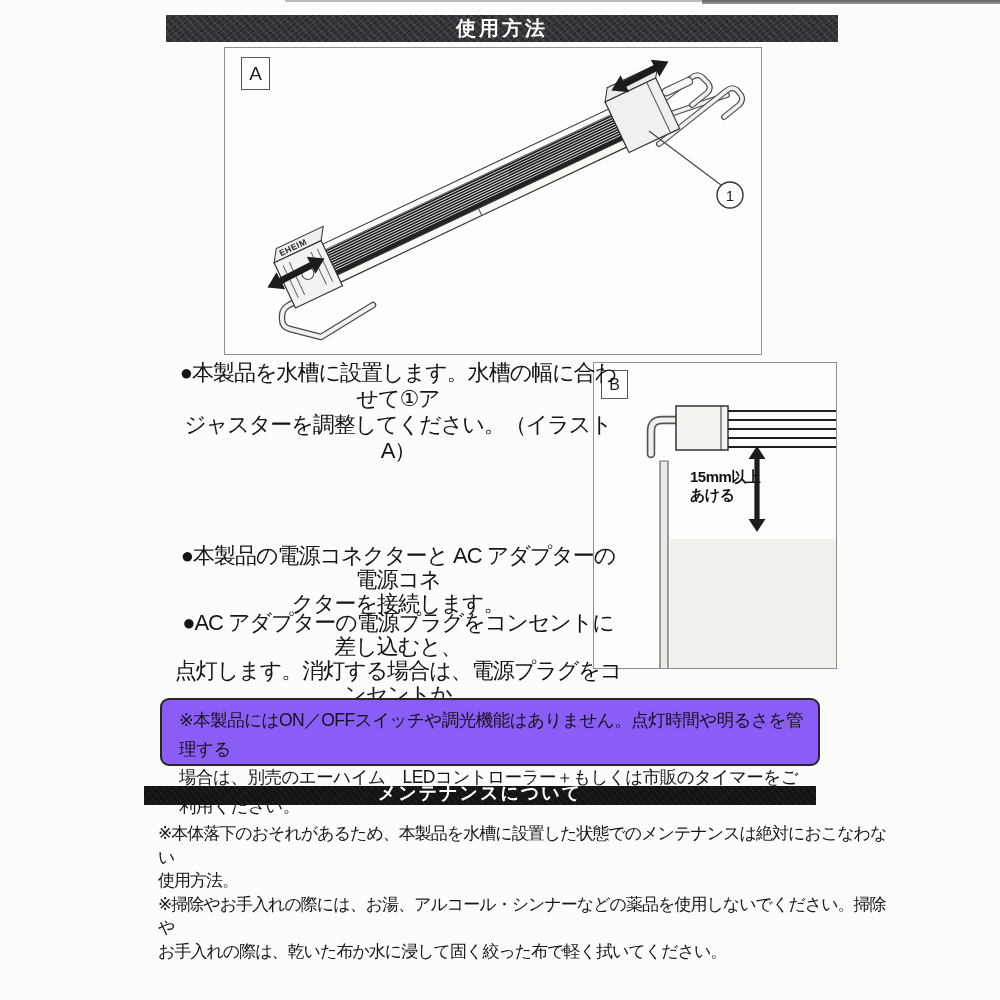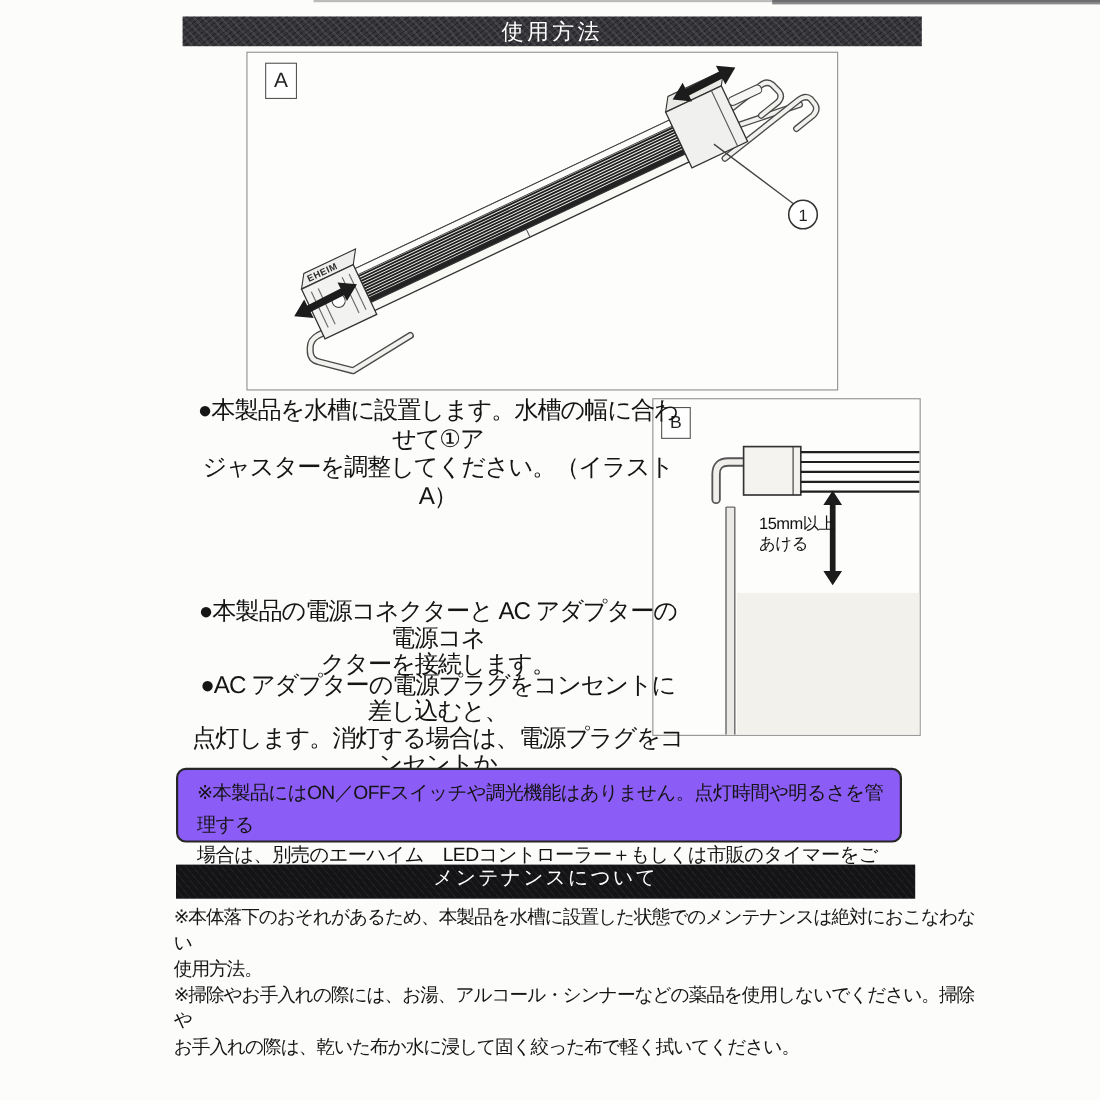--- a/index.html
+++ b/index.html
@@ -13,33 +13,33 @@
   .page{
     position:relative;width:1000px;height:1000px;
     background:#fcfcfb;overflow:hidden;
   }
   
   .scan-line-1{position:absolute;left:285px;top:0;width:715px;height:2px;background:rgba(90,90,95,.40);}
   .scan-line-2{position:absolute;left:702px;top:0;width:298px;height:4px;background:rgba(45,45,50,.55);}
 
   
   .bar{
-    position:absolute;display:flex;align-items:flex-start;justify-content:center;
-    color:#ffffff;font-weight:normal;
+    position:absolute;display:flex;align-items:flex-end;justify-content:center;
+    color:#ffffff;font-weight:bold;
   }
   .bar-usage{
     left:166px;top:15px;width:672px;height:27px;
     background-color:#35353a;
     background-image:
       repeating-linear-gradient(47deg, rgba(255,255,255,.08) 0 2px, transparent 2px 6px),
       repeating-linear-gradient(-38deg, rgba(0,0,0,.30) 0 1px, transparent 1px 4px);
     font-size:20px;letter-spacing:3px;
   }
   .bar-maintenance{
-    left:160px;top:786px;width:672px;height:31px;
+    left:144px;top:786px;width:672px;height:19px;
     background-color:#141416;
     background-image:repeating-linear-gradient(50deg, rgba(255,255,255,.05) 0 1px, transparent 1px 5px);
     font-size:18px;letter-spacing:2px;
   }
 
   
   .frame{
     position:absolute;background:#fdfdfc;border:1px solid #8f8f8f;
   }
   .frame-a{left:224px;top:47px;width:536px;height:306px;}
@@ -60,21 +60,21 @@
     text-align:center;
   }
   .p1{top:360px;line-height:26px;}
   .p2{top:431px;line-height:23px;}
   .p3{top:544px;line-height:24px;}
   .p4{top:611px;line-height:24px;}
 
   
   .clearance{
     position:absolute;left:96px;top:105px;
-    font-size:15px;font-weight:normal;line-height:18px;
+    font-size:15px;font-weight:bold;line-height:18px;
     letter-spacing:-0.5px;color:#111;white-space:pre-line;
   }
 
   
   .note-box{
     position:absolute;left:160px;top:698px;width:660px;height:68px;
     border:2px solid #262626;border-radius:9px;background:#8b5cf6;
     box-sizing:border-box;
   }
   .note-text{

